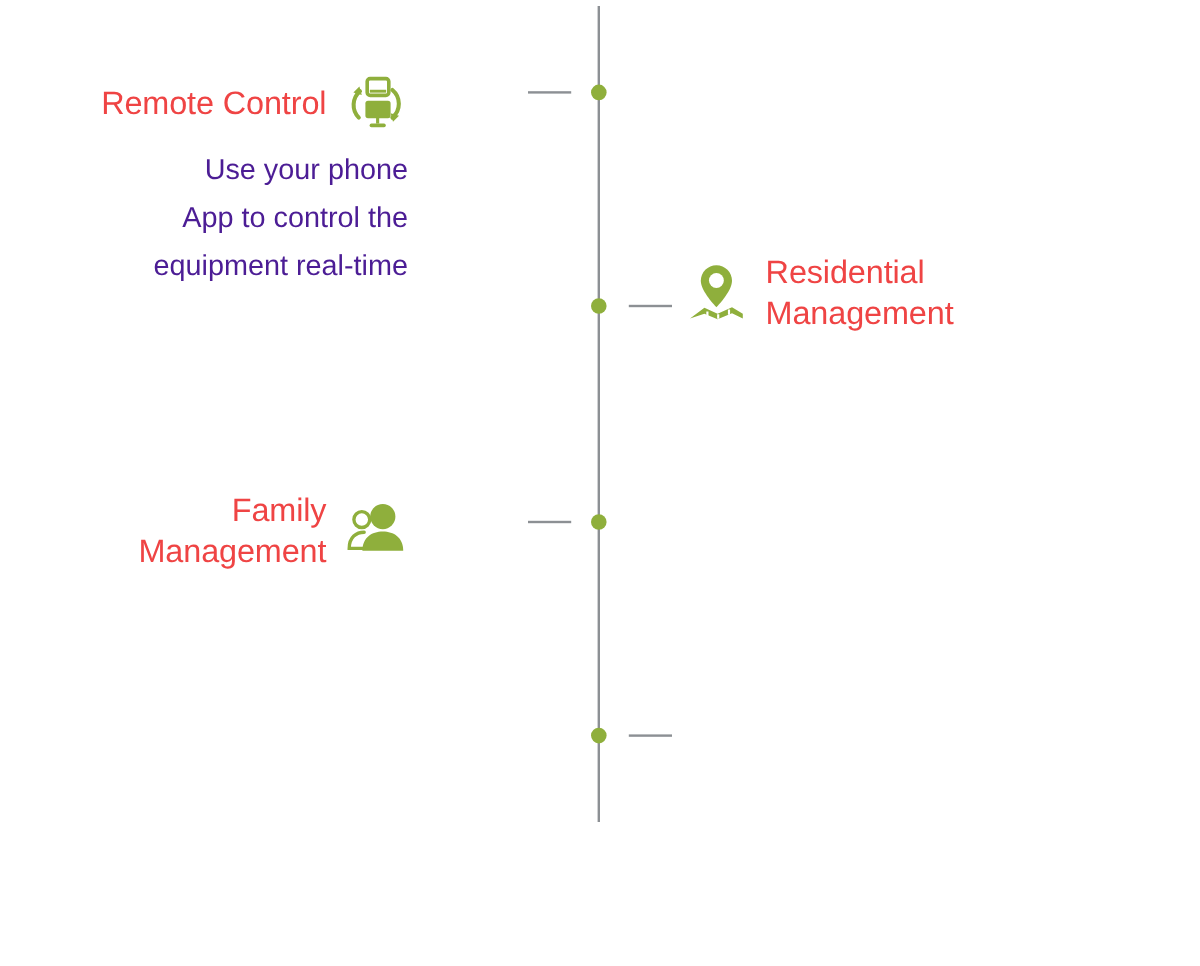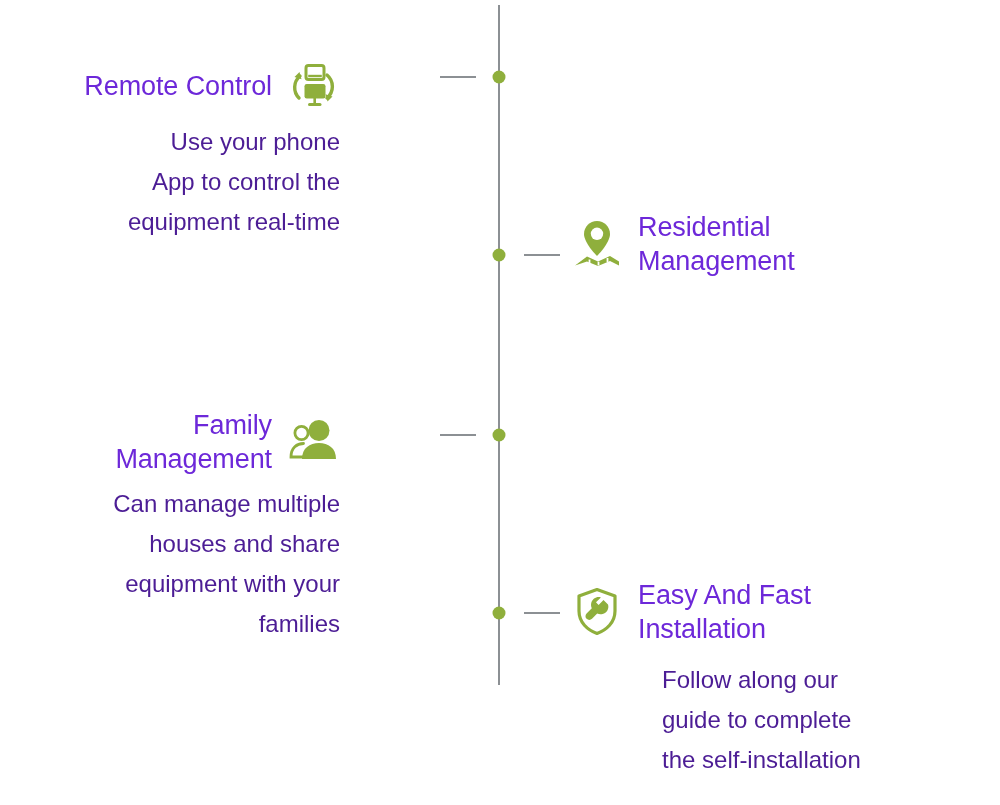--- a/index.html
+++ b/index.html
@@ -29,21 +29,21 @@
   .row.left{text-align:right;}
   .row.right{text-align:left;}
 
   .head{
     display:flex;align-items:center;gap:14px;
   }
   .row.left .head{justify-content:flex-end;}
   .row.right .head{justify-content:flex-start;}
 
   .title{
-    color:#6d28d9;font-size:27px;line-height:34px;
+    color:#ef4444;font-size:27px;line-height:34px;
     font-weight:400;letter-spacing:-0.1px;white-space:pre-line;
   }
   .desc{
     color:#4c1d95;font-size:24px;line-height:40px;
     font-weight:300;white-space:pre-line;
   }
   .row.left .desc{text-align:right;}
   .row.right .desc{text-align:left;}
 
   .icon{flex:0 0 auto;width:54px;height:52px;display:block;}
@@ -123,39 +123,16 @@
 Management</span>
       <span class="icon">
         <svg viewBox="0 0 54 52" width="54" height="52" aria-hidden="true">
           <circle cx="15.5" cy="17" r="6.6" fill="none" stroke="#8FAF3C" stroke-width="2.8"></circle>
           <path d="M23 41 L5 41 C5 31.5 11 27.5 17.5 27.5" fill="none" stroke="#8FAF3C" stroke-width="2.8" stroke-linecap="round"></path>
           <circle cx="33" cy="14.5" r="10.5" fill="#8FAF3C"></circle>
           <path d="M16 43 C16 32 23.8 27 33 27 C42.2 27 50 32 50 43 Z" fill="#8FAF3C"></path>
         </svg>
       </span>
     </div>
-    <div class="desc">Can manage multiple
-houses and share
-equipment with your
-families</div>
   </div>
 
-  <div class="row right" id="row-install">
-    <div class="head">
-      <span class="icon">
-        <svg viewBox="0 0 54 52" width="54" height="52" aria-hidden="true">
-          <path d="M27 3.5 L45 10 L45 25 C45 36.5 36.5 44 27 47.5 C17.5 44 9 36.5 9 25 L9 10 Z" fill="none" stroke="#8FAF3C" stroke-width="3.2" stroke-linejoin="round"></path>
-          <path d="M33.5 14 L28.6 18.9 L26 16.3 L30.9 11.4
-                   C26.8 10 22.4 12.6 21.3 16.8 C20.8 18.7 21 20.6 21.8 22.2
-                   L16.6 27.4 C15.1 28.9 15.1 31.3 16.6 32.8
-                   C18.1 34.3 20.5 34.3 22 32.8 L27.2 27.6
-                   C28.8 28.4 30.7 28.6 32.6 28.1 C36.8 27 39.4 22.6 38 18.5 Z" fill="#8FAF3C"></path>
-        </svg>
-      </span>
-      <span class="title">Easy And Fast
-Installation</span>
-    </div>
-    <div class="desc">Follow along our
-guide to complete
-the self-installation</div>
-  </div>
 
 </div>
 
 </body></html>

